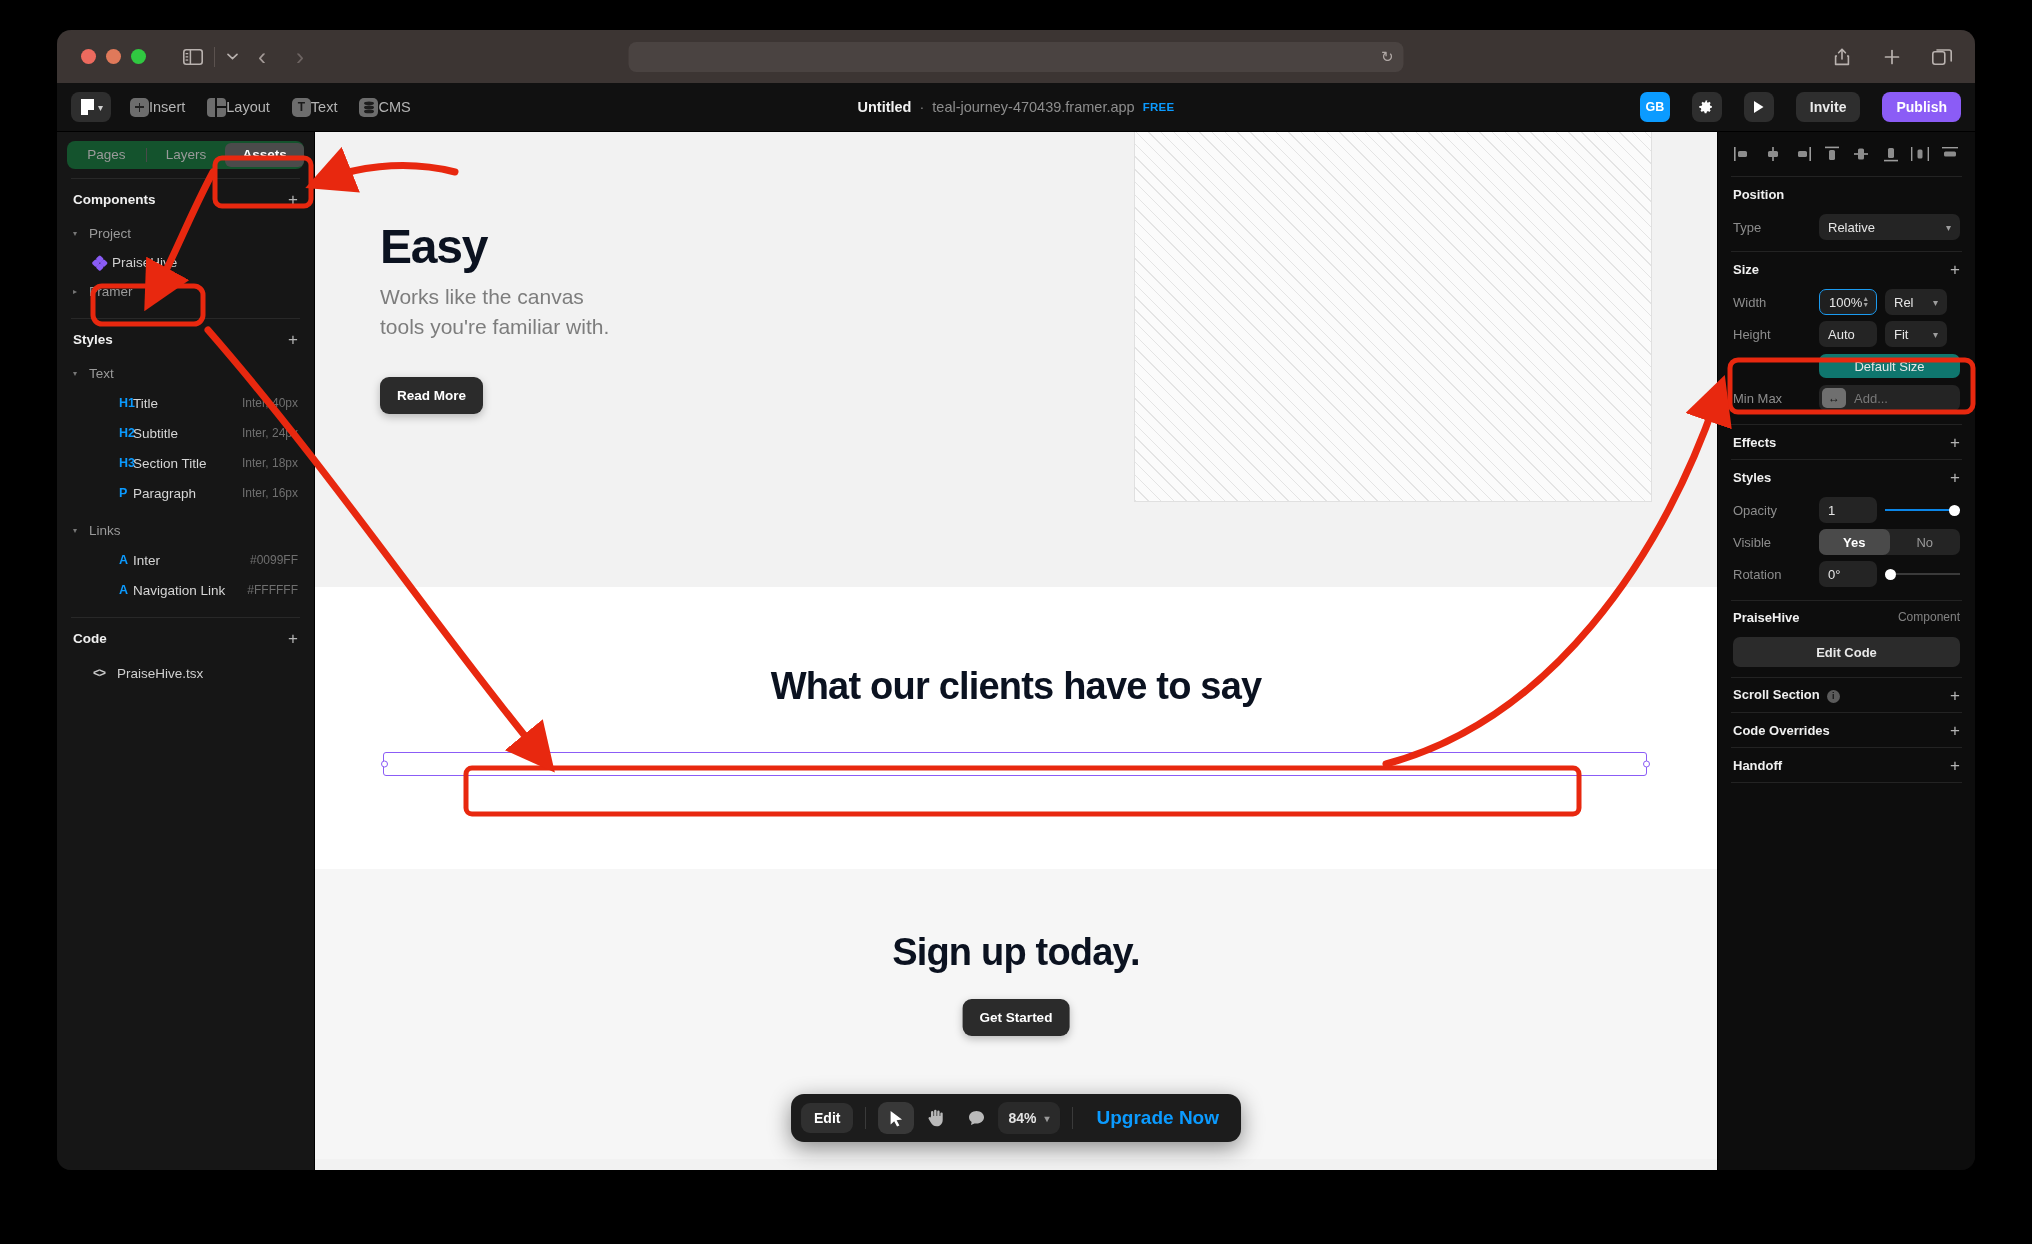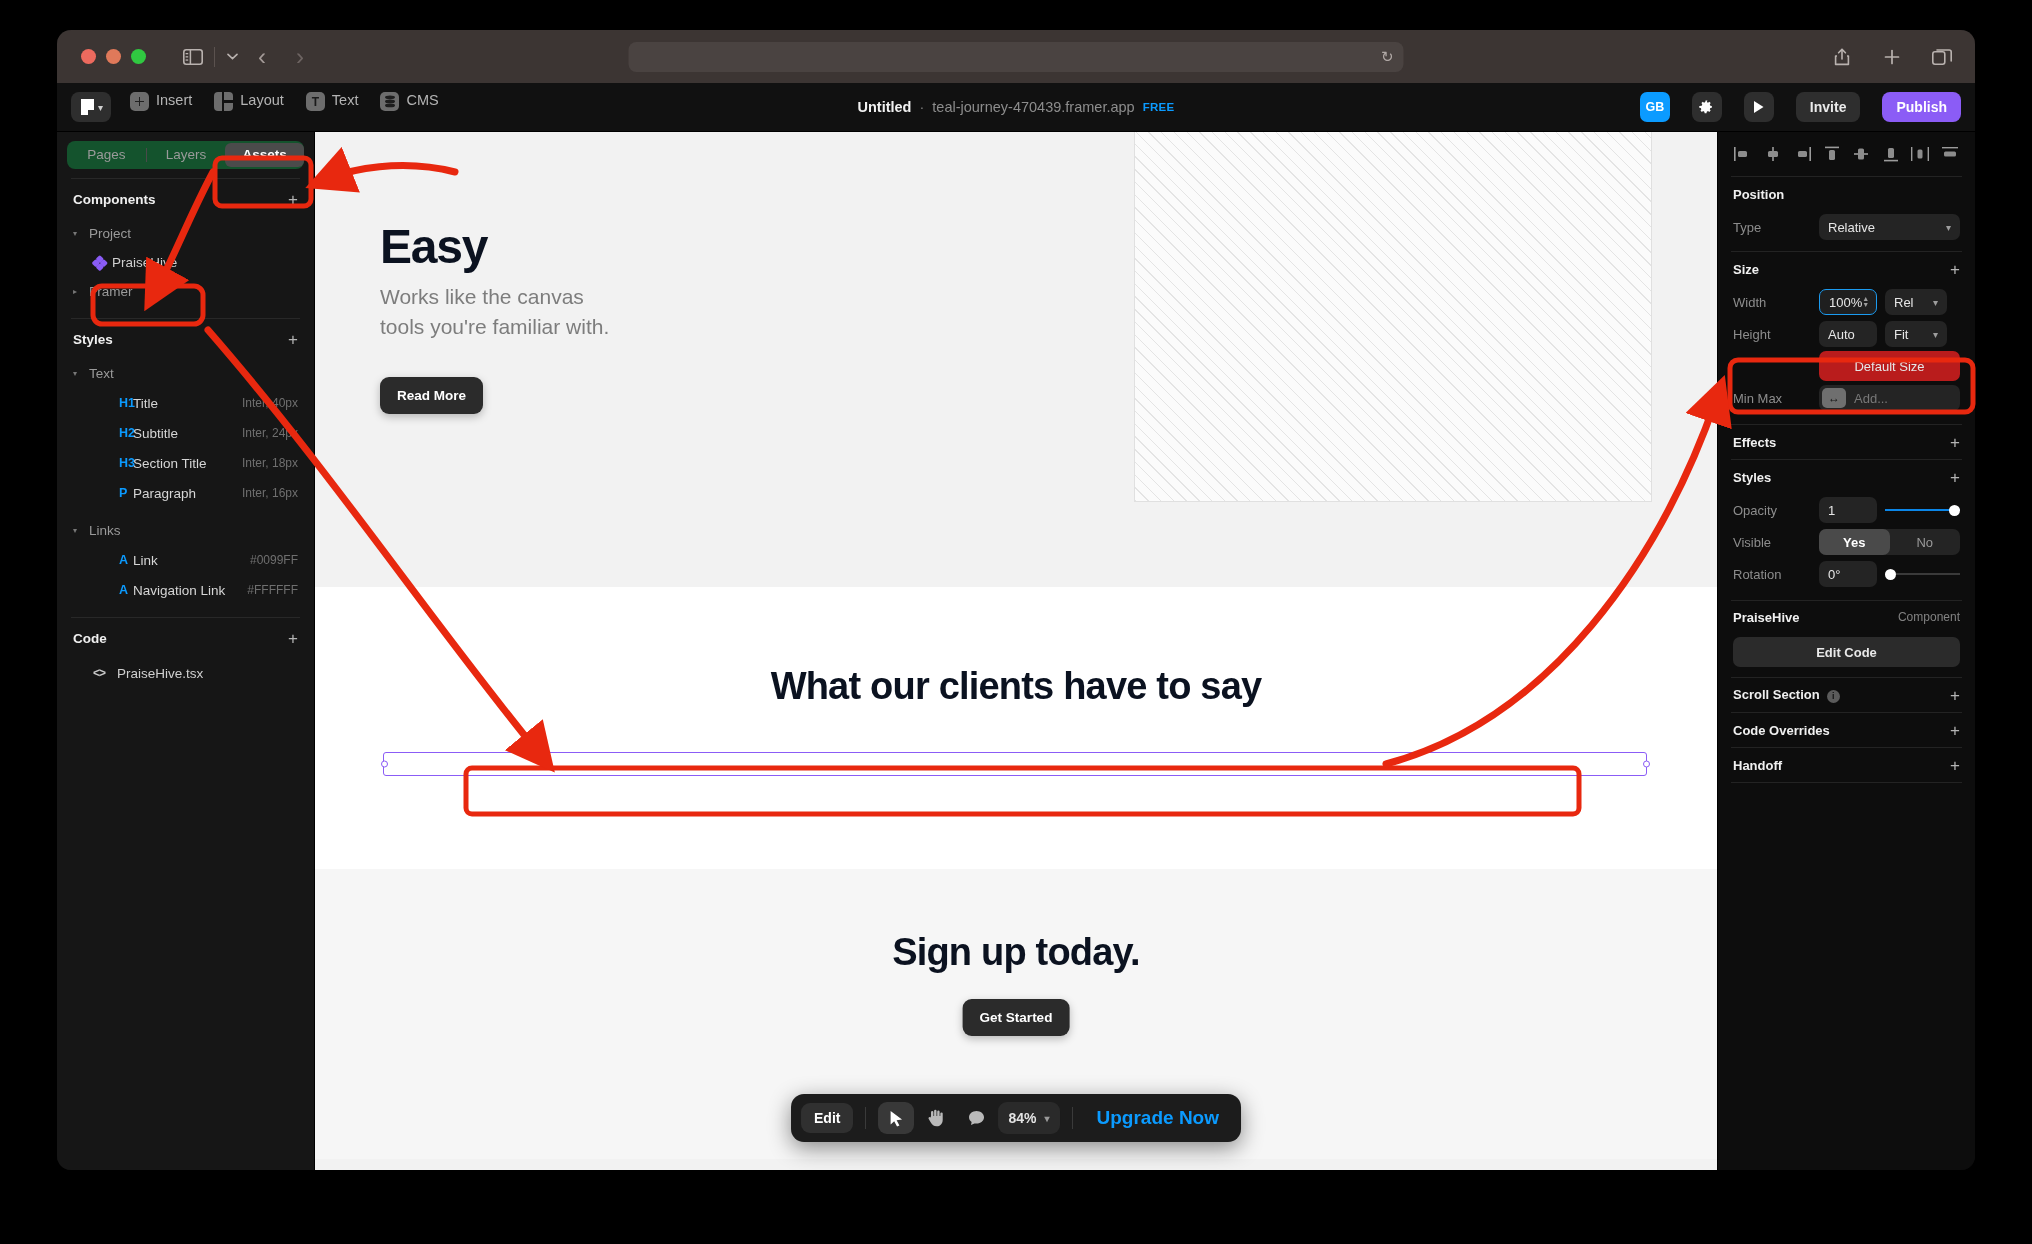--- a/index.html
+++ b/index.html
@@ -82,21 +82,21 @@
   .logo-glyph i {
     position: absolute; left: 0; width: 13px; height: 5.3px;
     background: #fff; display: block;
   }
   .logo-glyph i:nth-child(1) { top: 0; }
   .logo-glyph i:nth-child(2) { top: 5.3px; width: 13px; }
   .logo-glyph i:nth-child(3) { top: 10.6px; width: 6.5px; }
   .chev { color: #cfcfcf; font-size: 10px; }
 
   .tb-btn {
-    display: flex; gap: 7px;
+    display: flex; align-items: center; 
     height: 30px; padding: 0 9px; border-radius: 7px;
     color: #b4b4b4; font-size: 14.5px;
   }
   .tb-ico {
     width: 19px; height: 19px; border-radius: 5px;
     background: #6d6d6d;
     display: flex; align-items: center; justify-content: center;
     color: #1a1a1a; font-size: 12px; font-weight: 700;
     position: relative; flex: none;
   }
@@ -365,21 +365,21 @@
     border: 1.5px solid #1b9bf0; background: #1f1f1f;
   }
   .stepper {
     margin-left: auto; display: flex; flex-direction: column;
     line-height: 6px; color: #9d9d9d; font-size: 7px;
   }
   .w-num { width: 58px; align-items: center; }
   .w-sel { width: 62px; }
   .w-auto { width: 58px; }
   .btn-wide {
-    background: #b91c1c; border-radius: 7px; height: 30px;
+    background: #0f766e; border-radius: 7px; height: 24px;
     color: #e6e6e6; font-size: 13px;
     display: flex; align-items: center; justify-content: center;
     flex: 1;
   }
   .minmax-ico {
     width: 24px; height: 20px; border-radius: 5px;
     background: #6f6f6f; color: #161616;
     display: flex; align-items: center; justify-content: center;
     font-size: 12px; margin-right: 8px; flex: none;
   }
@@ -618,21 +618,21 @@
         <span class="style-name">Paragraph</span>
         <span class="style-meta">Inter, 16px</span>
       </div>
 
       <div class="tree-row" style="margin-top:8px">
         <span class="tri open"></span>
         <span>Links</span>
       </div>
       <div class="style-row">
         <span class="style-tag small">A</span>
-        <span class="style-name">Link</span>
+        <span class="style-name">Inter</span>
         <span class="style-meta">#0099FF</span>
       </div>
       <div class="style-row">
         <span class="style-tag small">A</span>
         <span class="style-name">Navigation Link</span>
         <span class="style-meta">#FFFFFF</span>
       </div>
 
       <div class="s-divider" style="margin-top:12px"></div>
 

